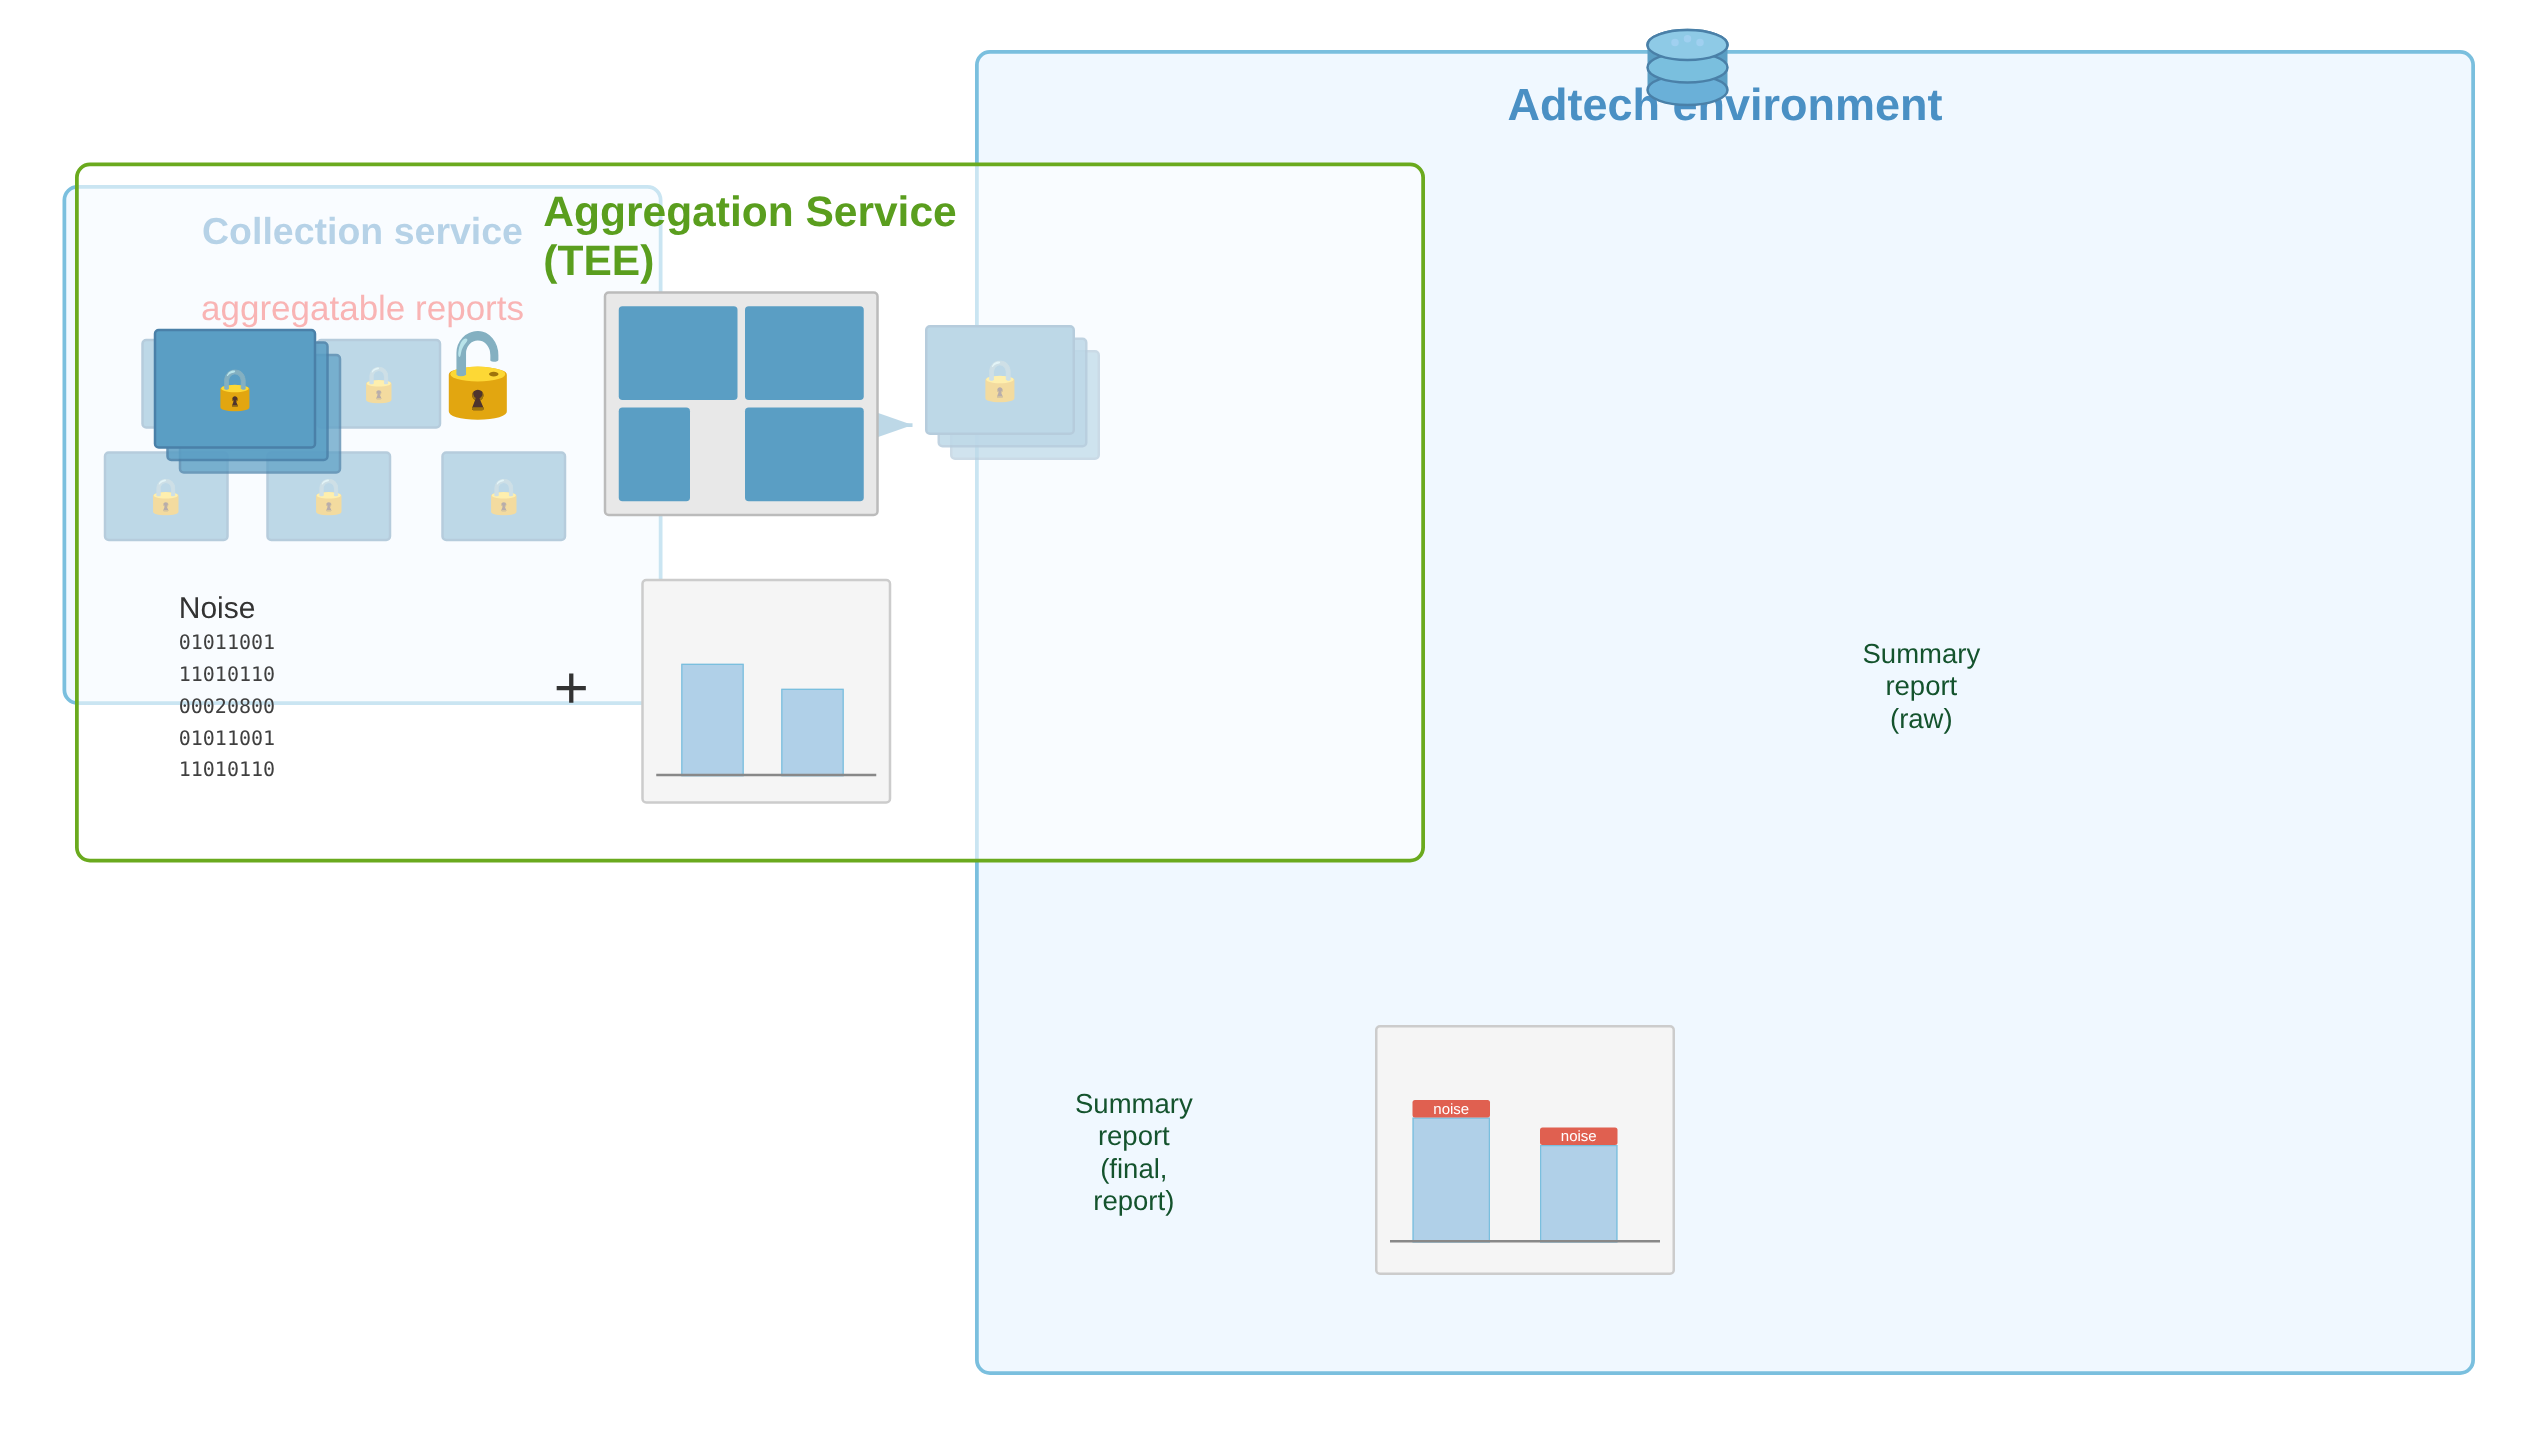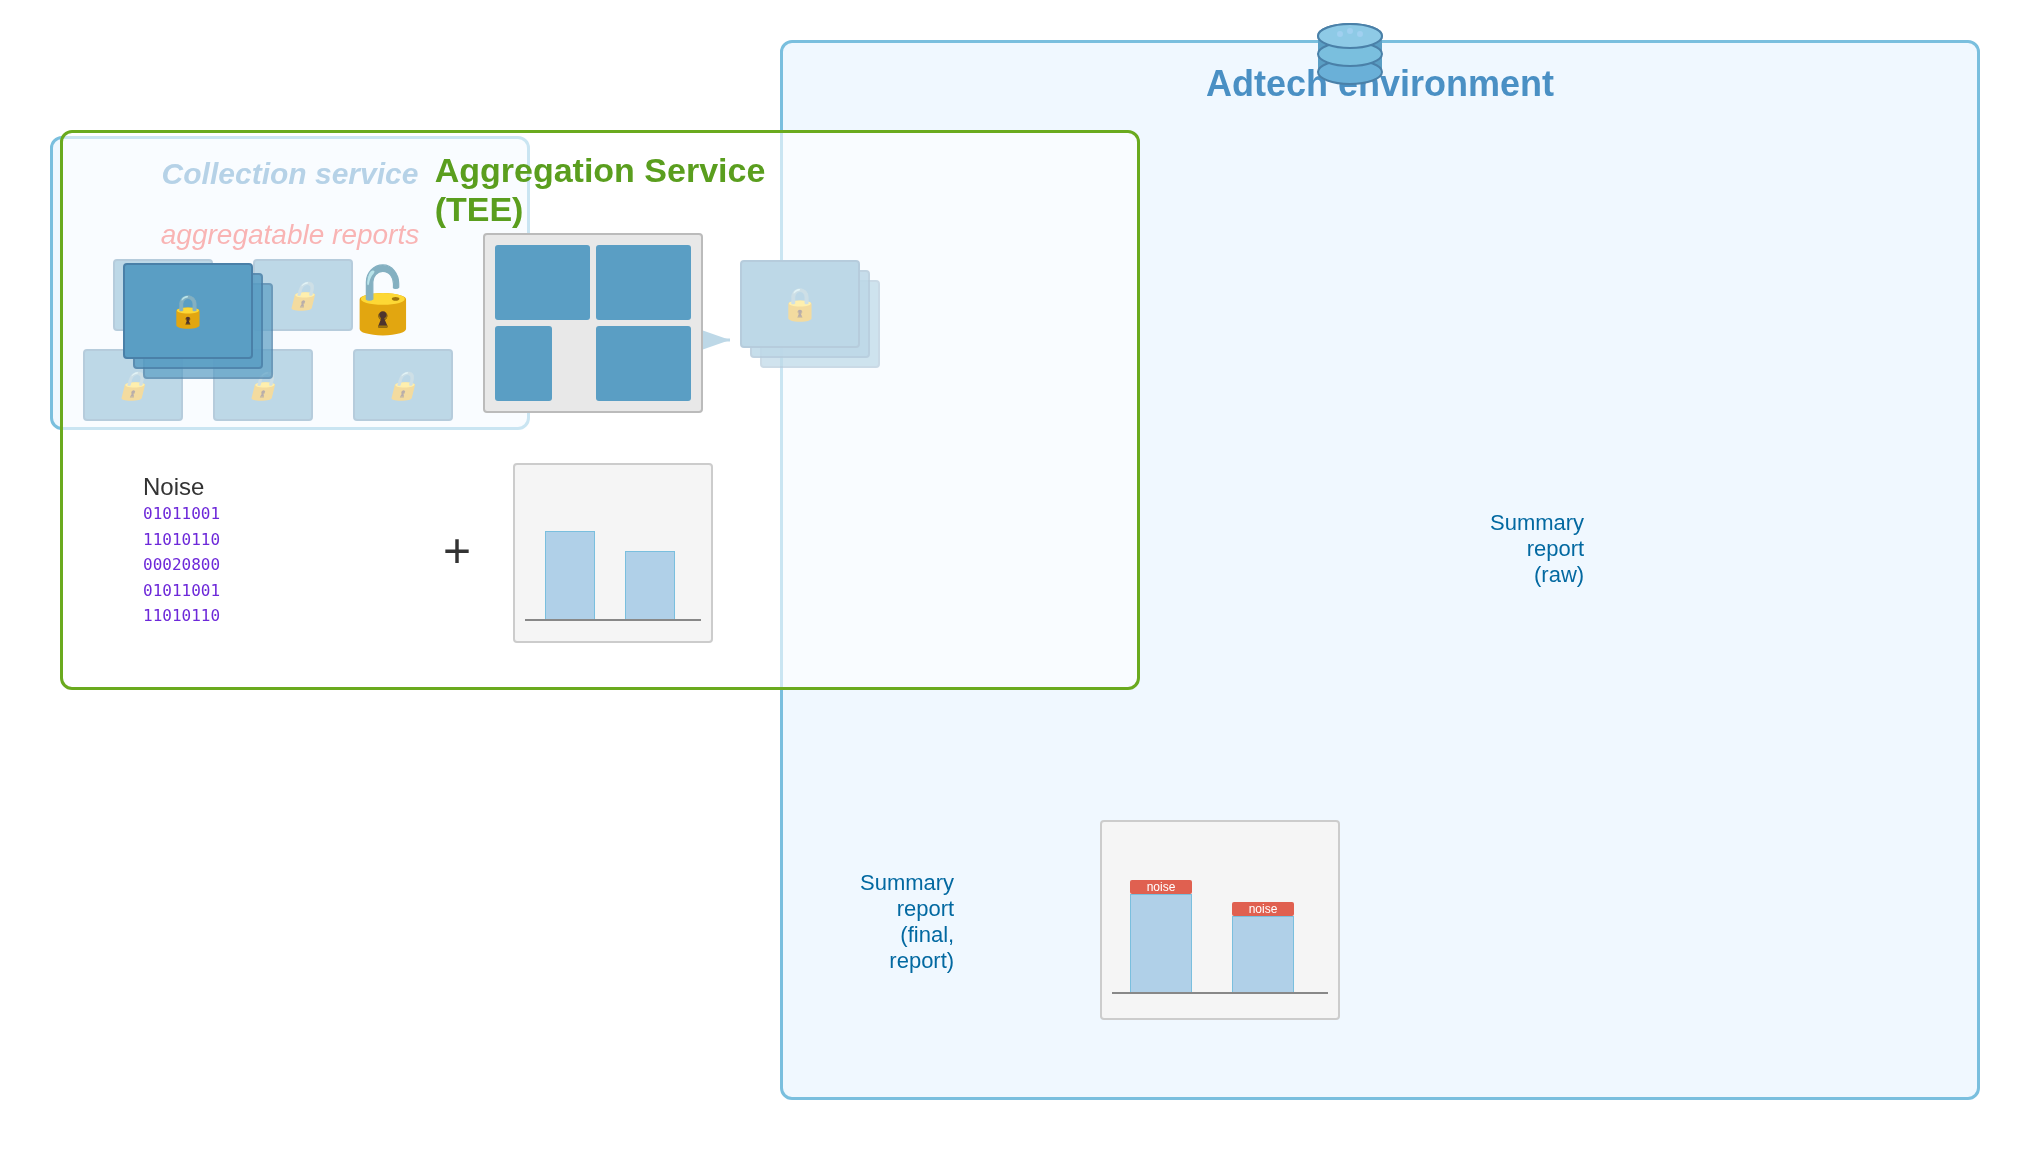--- a/index.html
+++ b/index.html
@@ -38,28 +38,27 @@
       transform: translateX(-50%);
       color: #4a90c4;
       font-size: 36px;
       font-weight: bold;
       white-space: nowrap;
     }
 
     
     .collection-service {
       position: absolute;
-      top: 136px;
+      top: 148px;
       left: 50px;
       width: 480px;
-      height: 294px;
+      height: 416px;
       border: 3px solid #7abfde;
       border-radius: 12px;
       background: #f0f8ff;
-      font-style: italic;
     }
 
     .collection-label {
       position: absolute;
       top: 18px;
       left: 50%;
       transform: translateX(-50%);
       color: #4a90c4;
       font-size: 30px;
       font-weight: bold;
@@ -101,38 +100,38 @@
     }
 
     .noise-label {
       font-size: 24px;
       color: #333;
       font-weight: normal;
     }
 
     .noise-binary {
       font-size: 16px;
-      color: #6d28d9;
+      color: #404040;
       line-height: 1.6;
       font-family: monospace;
     }
 
     
     .plus-sign {
       position: absolute;
       font-size: 48px;
       color: #333;
     }
 
     
     .summary-label {
       position: absolute;
       font-size: 22px;
-      color: #0369a1;
-      text-align: right;
+      color: #14532d;
+      text-align: center;
     }
 
     
     .svg-overlay {
       position: absolute;
       top: 0;
       left: 0;
       width: 2032px;
       height: 1160px;
       pointer-events: none;

